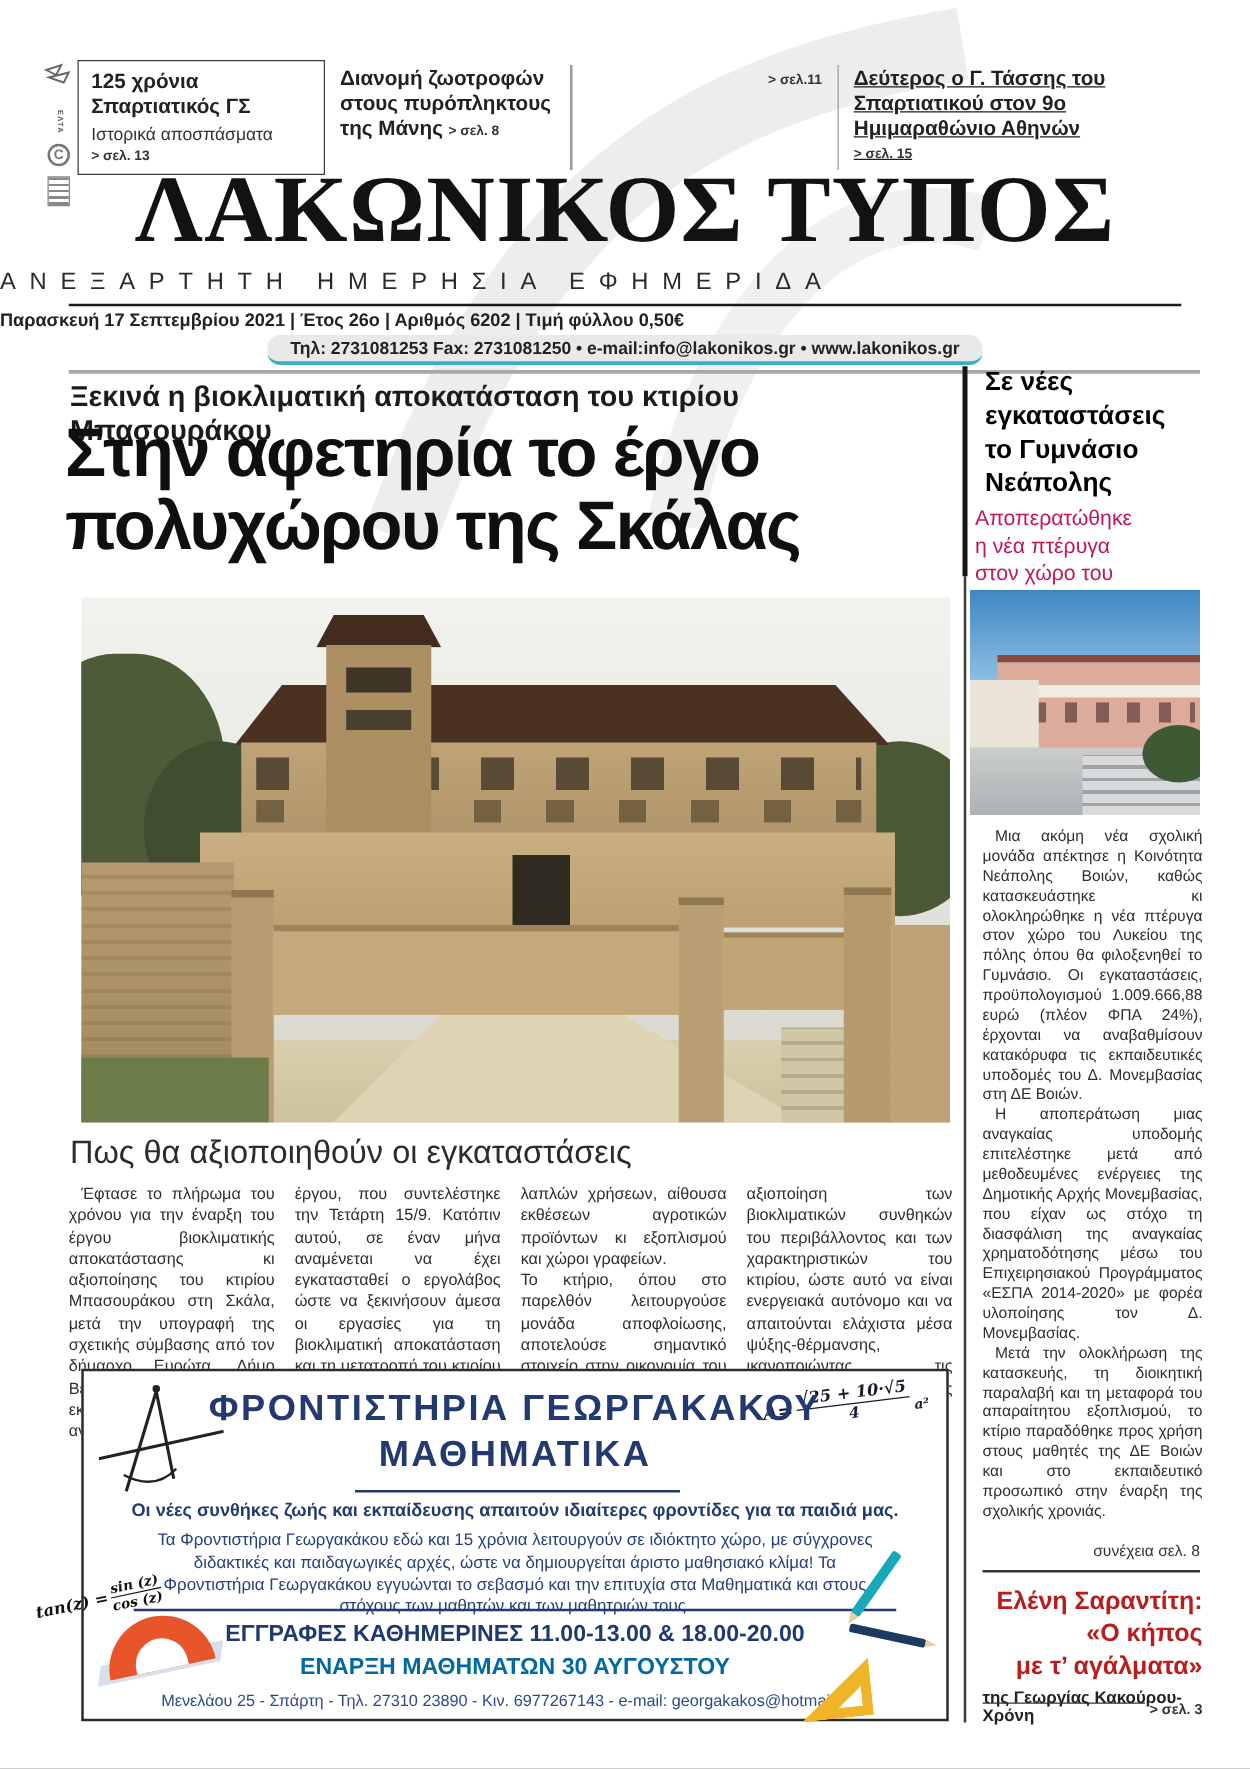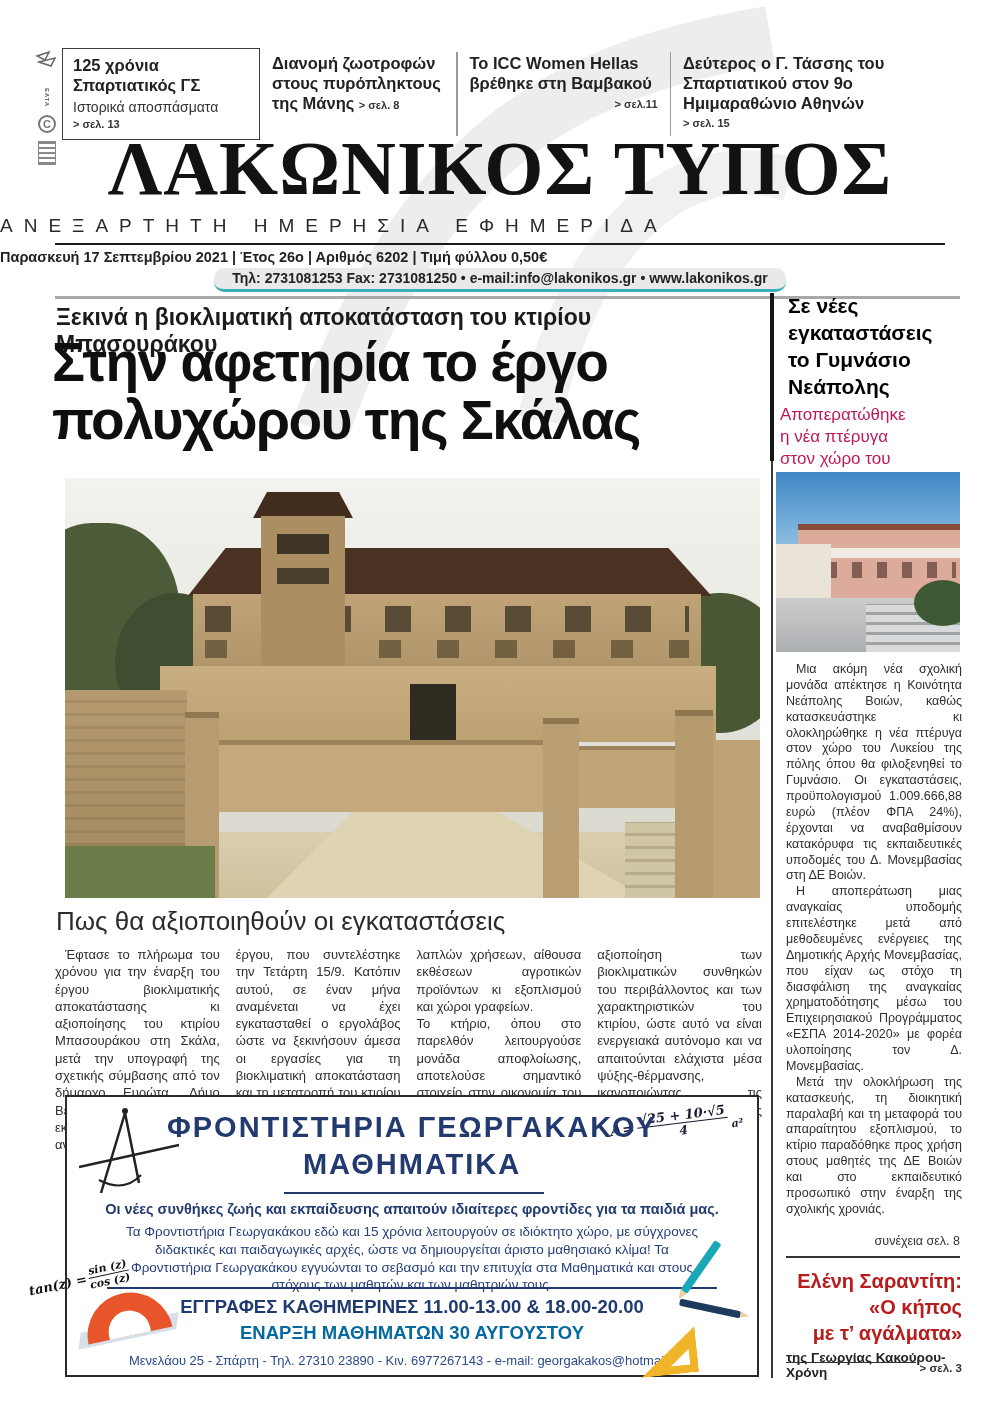--- a/index.html
+++ b/index.html
@@ -27,21 +27,21 @@
   
   .teasers { position:absolute; left:62px; top:48px; width:882px; height:92px; z-index:2;
              display:flex; align-items:stretch; }
   .teaser-box { width:198px; border:1.5px solid #3c3c3c; padding:7px 10px 5px; background:rgba(255,255,255,.75); }
   .teaser { padding:6px 12px 4px; }
   .t-title { font-size:16.5px; font-weight:bold; line-height:1.2; color:#222; }
   .t-sub  { font-size:14px; color:#333; margin-top:3px; }
   .t-page { font-size:11px; font-weight:bold; color:#333; white-space:nowrap; }
   .t-page-right { text-align:right; margin-top:4px; }
   .vsep { width:1.5px; background:#9a9a9a; margin:4px 0; }
-  .teaser-2 { width:196px; } .teaser-3 { width:212px; } .teaser-4 { width:240px; }
+  .teaser-2 { width:196px; } .teaser-3 { width:212px; } .teaser-4 { width:240px;text-decoration:underline; }
 
   
   .mast-title { position:absolute; left:0; right:0; top:130px; z-index:1;
       font-family:"Liberation Serif", serif; font-weight:bold; font-size:76px;
       letter-spacing:1px; text-align:center; color:#121212; line-height:1; }
   .mast-sub { position:absolute; left:0; right:0; top:215px; z-index:1;
       font-size:19px; letter-spacing:11px; text-align:left; color:#2a2a2a; font-weight:500; }
   .rule-1 { position:absolute; left:55px; right:55px; top:243px; height:2px; background:#1a1a1a; z-index:1; }
   .dateline { position:absolute; left:0; right:0; top:249px; z-index:1;
       text-align:left; font-size:14.5px; font-weight:bold; color:#222; }
@@ -214,21 +214,20 @@
         <span>Ιστορικά αποσπάσματα</span>
         <span class="t-page">&gt; σελ. 13</span>
       </div>
     </div>
     <div class="teaser teaser-2">
       <span class="t-title">Διανομή ζωοτροφών στους πυρόπληκτους της Μάνης</span>
       <span class="t-page">&gt; σελ. 8</span>
     </div>
     <div class="vsep"></div>
     <div class="teaser teaser-3">
-      <div class="t-title">Το ICC Women Hellas βρέθηκε στη Βαμβακού</div>
       <div class="t-page t-page-right">&gt; σελ.11</div>
     </div>
     <div class="vsep"></div>
     <div class="teaser teaser-4">
       <span class="t-title">Δεύτερος ο Γ. Τάσσης του Σπαρτιατικού στον 9ο Ημιμαραθώνιο Αθηνών</span>
       <span class="t-page">&gt; σελ. 15</span>
     </div>
   </div>
 
   <div class="mast-title">ΛΑΚΩΝΙΚΟΣ ΤΥΠΟΣ</div>

